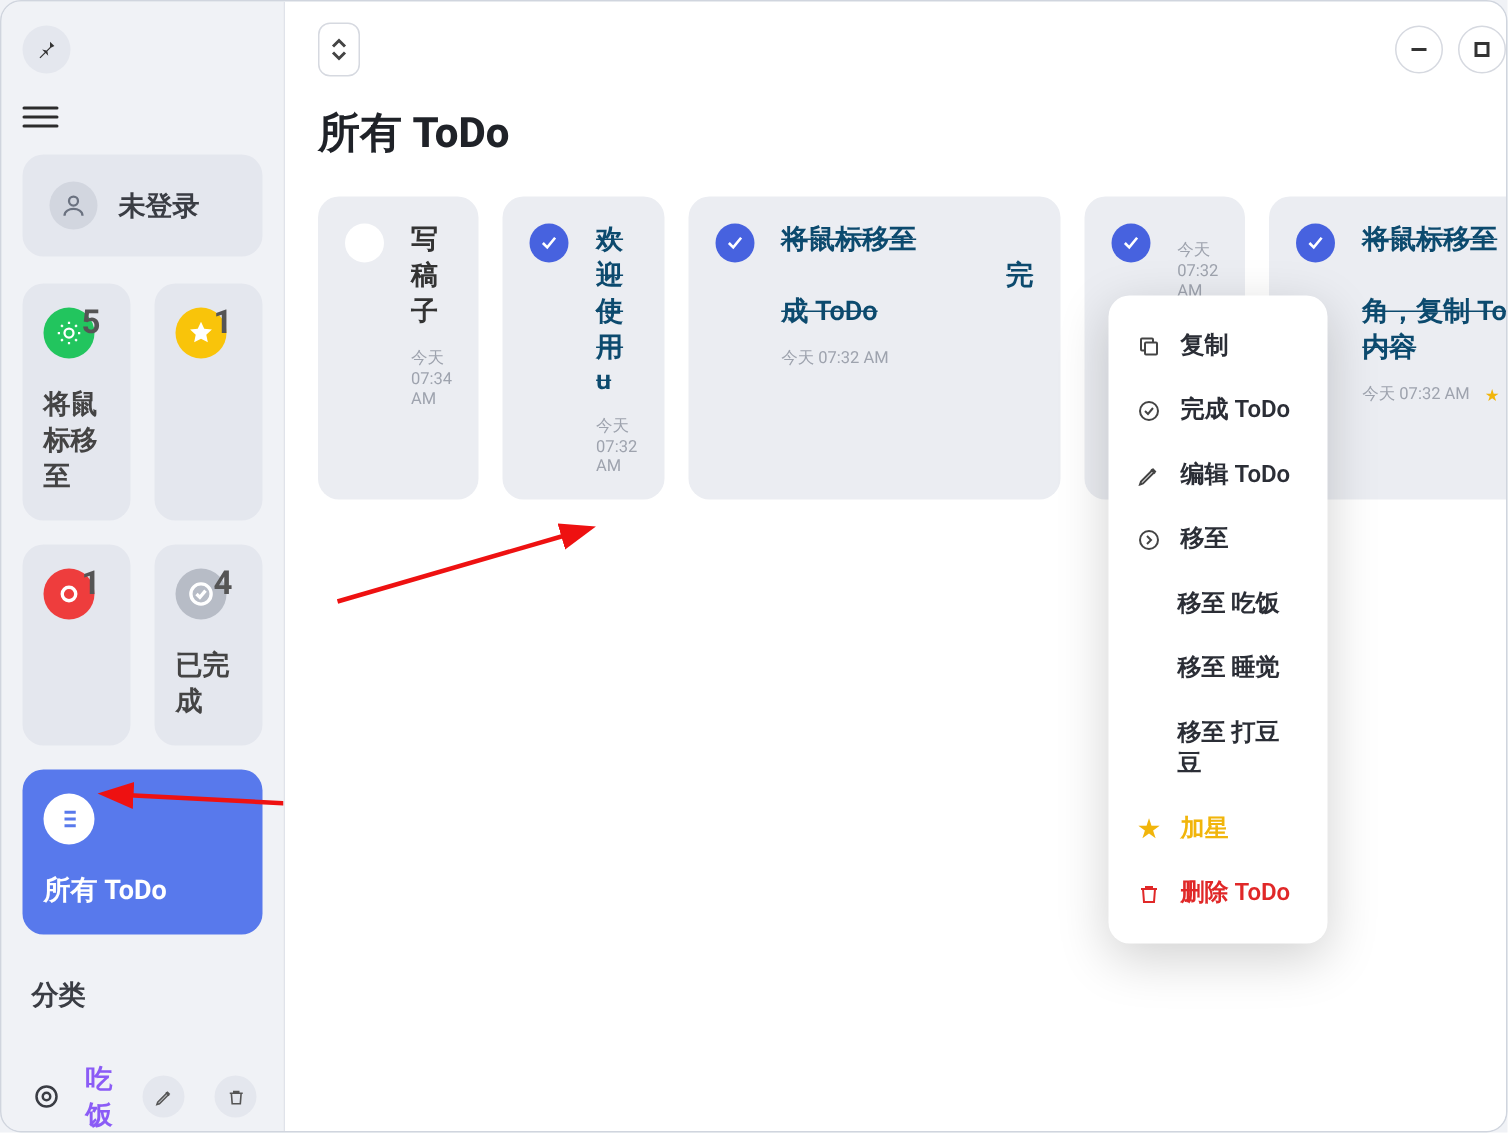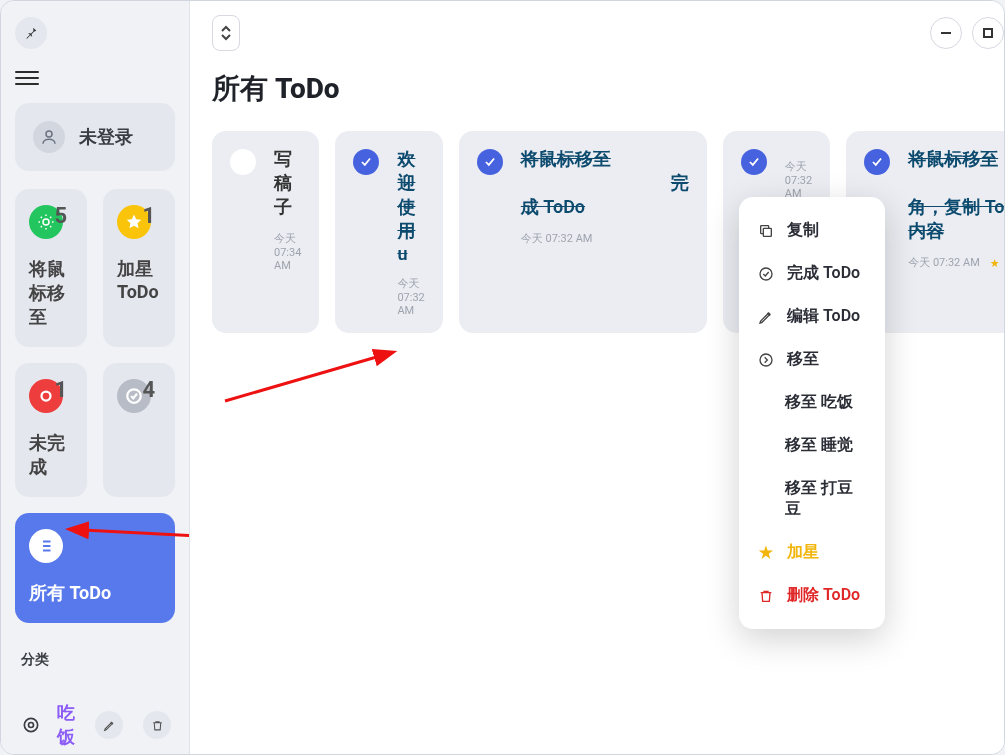--- a/index.html
+++ b/index.html
@@ -26,21 +26,21 @@
 
   .ic-sun { background:#22c55e; }
   .ic-star { background:#f9c40a; }
   .ic-ring { background:#ee3d3d; }
   .ic-check { background:#b7bcc6; }
 
   .all-card { background:#5879ec; border-radius:14px; padding:16px 14px 18px 14px; margin-bottom:22px; color:#fff; }
   .all-icon { width:34px; height:34px; border-radius:50%; background:#fff; display:flex; align-items:center; justify-content:center; color:#5879ec; }
   .all-label { margin-top:18px; font-size:18px; font-weight:700; }
 
-  .section-title { font-size:14px; font-weight:700; color:#3a3d44; margin:6px 0 18px 6px; }
+  .section-title { font-size:18px; font-weight:700; color:#3a3d44; margin:6px 0 18px 6px; }
 
   .cat-row { display:flex; align-items:center; padding:14px 4px; gap:14px; color:#8b5cf6; }
   .cat-row .ico { width:24px; display:flex; justify-content:center; }
   .cat-row .lbl { flex:1; font-size:18px; font-weight:600; }
   .mini-btn { width:28px; height:28px; border-radius:50%; background:#e4e7ee; display:flex; align-items:center; justify-content:center; color:#555; margin-left:6px; }
 
   .settings-row { margin-top:auto; display:flex; align-items:center; gap:14px; padding:18px 6px; font-size:18px; font-weight:600; color:#3a3d44; }
 
   
   .main { flex:1; background:#fff; border-left:1px solid #e0e3ea; padding:14px 16px 0 22px; display:flex; flex-direction:column; position:relative; }
@@ -119,39 +119,38 @@
       <div class="stat-num">5</div>
       <div class="stat-label">将鼠标移至</div>
     </div>
     <div class="card stat-card">
       <div class="stat-icon ic-star">
         <svg width="18" height="18" viewBox="0 0 24 24" fill="#fff">
             <path d="M12 2l2.9 6.2 6.8.7-5 4.7 1.4 6.7L12 17l-6.1 3.3 1.4-6.7-5-4.7 6.8-.7z"></path>
           </svg>
       </div>
       <div class="stat-num">1</div>
-      <div class="stat-label">加星 ToDo</div>
     </div>
     <div class="card stat-card">
       <div class="stat-icon ic-ring">
         <svg width="18" height="18" viewBox="0 0 24 24" fill="none" stroke="#fff" stroke-width="3">
             <circle cx="12" cy="12" r="6"></circle>
           </svg>
       </div>
       <div class="stat-num">1</div>
-      <div class="stat-label">未完成</div>
     </div>
     <div class="card stat-card">
       <div class="stat-icon ic-check">
         <svg width="18" height="18" viewBox="0 0 24 24" fill="none" stroke="#fff" stroke-width="3">
             <circle cx="12" cy="12" r="9"></circle>
             <path d="M8 12l3 3 5-6"></path>
           </svg>
       </div>
       <div class="stat-num">4</div>
+      <div class="stat-label">已完成</div>
     </div>
   </div>
 
   <div class="all-card">
     <div class="all-icon">
       <svg width="18" height="18" viewBox="0 0 24 24" fill="none" stroke="currentColor" stroke-width="2.5">
           <path d="M8 6h10M8 12h10M8 18h10M4 6h.01M4 12h.01M4 18h.01"></path>
         </svg>
     </div>
     <div class="all-label">所有 ToDo</div>

